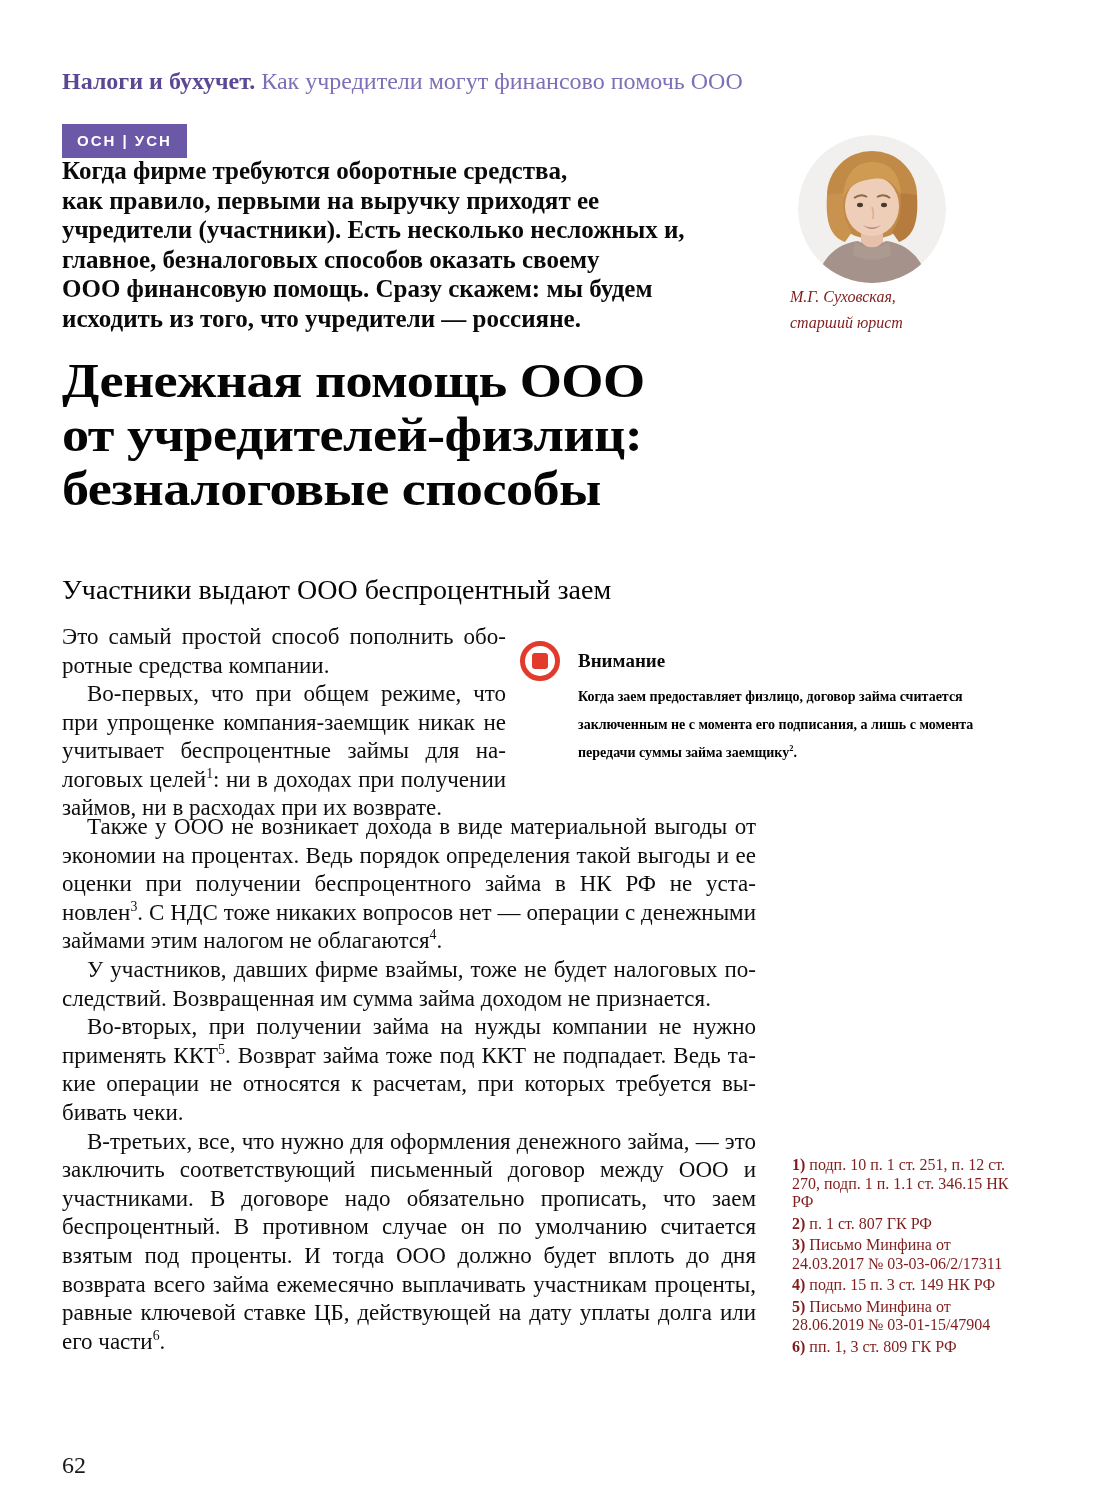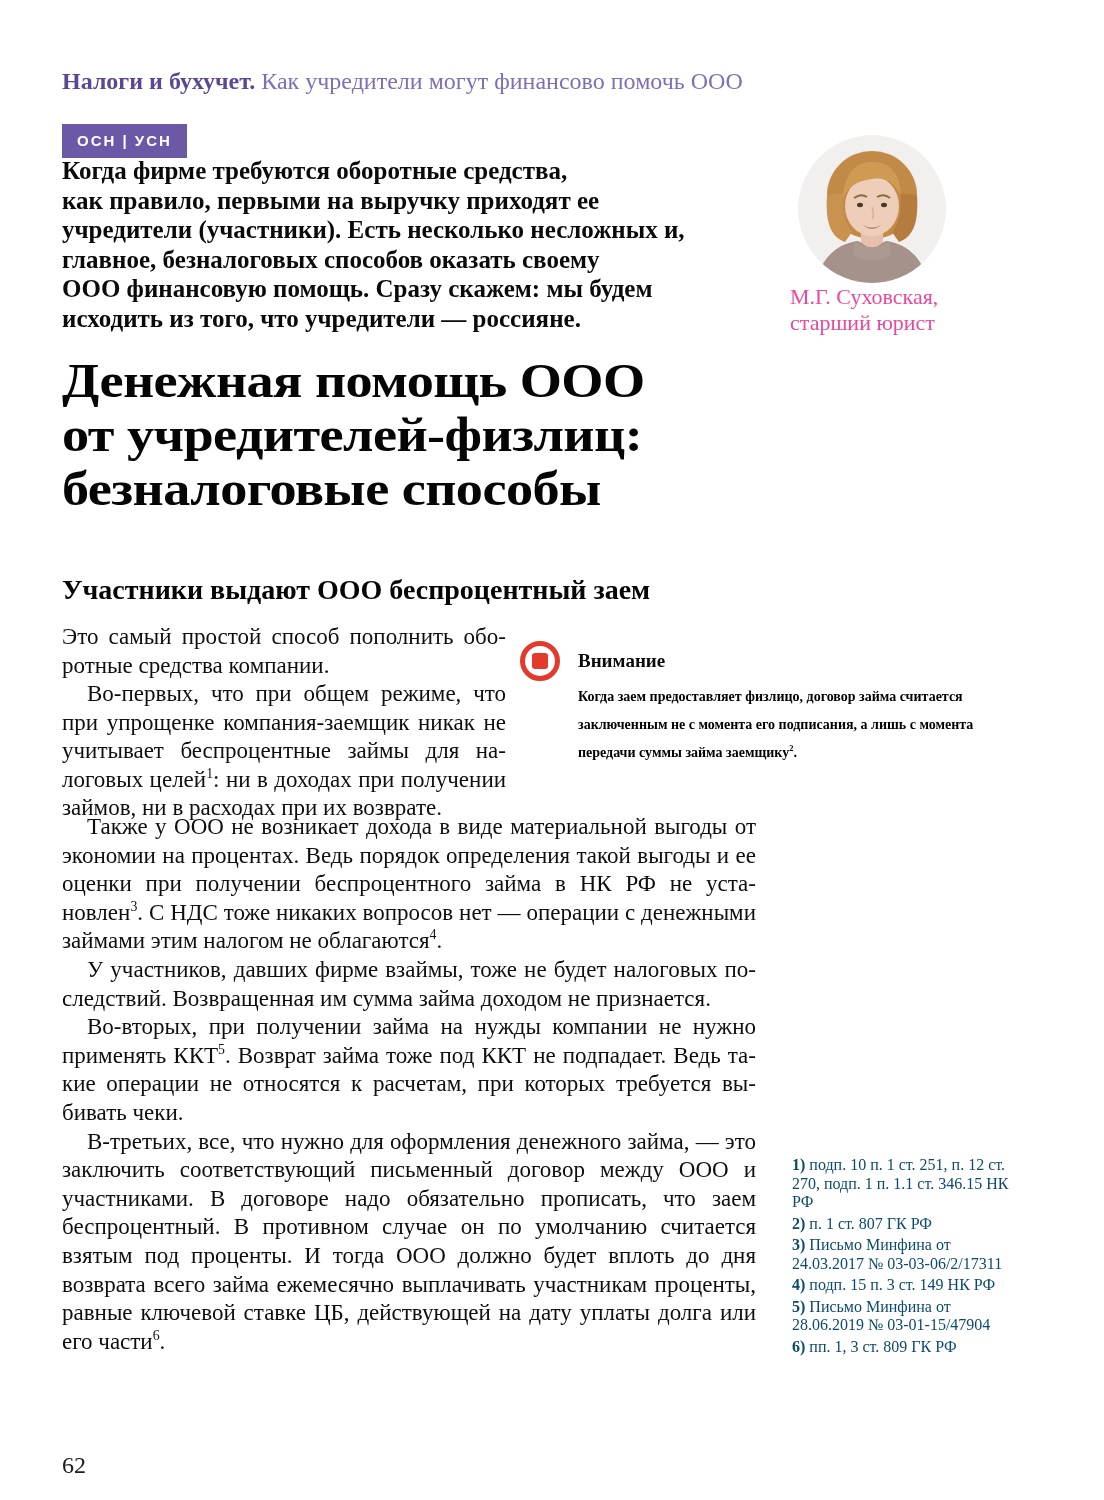--- a/index.html
+++ b/index.html
@@ -25,35 +25,35 @@
   
   .intro{
     position:absolute;left:62px;top:156px;width:690px;
     font-size:25px;font-weight:bold;line-height:29.5px;color:#0a0a0a;
     white-space:pre-line;
   }
 
   
   .portrait{position:absolute;left:798px;top:135px;width:148px;height:148px;}
   .caption{
-    position:absolute;left:790px;top:284px;
-    font-size:22px;line-height:26px;color:#ec4899;white-space:pre-line;
+    position:absolute;left:790px;top:284px;font-style:italic;
+    font-size:16px;line-height:26px;color:#7f1d1d;white-space:pre-line;
   }
 
   
   .title{
     position:absolute;left:62px;top:354px;
     font-size:48px;line-height:54px;font-weight:bold;color:#050505;
     white-space:pre-line;transform:scaleX(1.13);transform-origin:left top;
     letter-spacing:-0.5px;
   }
 
   .section-heading{
     position:absolute;left:62px;top:574px;
-    font-size:28px;font-weight:bold;color:#050505;white-space:nowrap;
+    font-size:28px;font-weight:normal;color:#050505;white-space:nowrap;
   }
 
   
   .bodytext p{margin:0;}
   .bodytext p.indent{text-indent:25px;}
   .col-left{
     position:absolute;left:62px;top:623px;width:444px;
     font-size:23px;line-height:28.5px;text-align:justify;color:#0f0e0e;
   }
   .full{
@@ -74,21 +74,21 @@
   .callout{position:absolute;left:578px;top:650px;width:436px;}
   .callout h3{margin:0 0 11px;font-size:19px;font-weight:bold;color:#0a0a0a;}
   .callout .callout-body p{
     margin:0;font-size:14px;font-weight:bold;line-height:28px;color:#000000;
     text-align:left;
   }
 
   
   .footnotes{
     position:absolute;left:792px;top:1156px;width:228px;
-    font-size:16px;line-height:18.5px;color:#0c4a6e;
+    font-size:16px;line-height:18.5px;color:#7f1d1d;
   }
   .footnote{margin-bottom:3px;}
   .footnote b{font-weight:bold;}
 
   .page-number{position:absolute;left:62px;top:1436px;font-size:24px;color:#1a1a1a;margin-top:16px;}
 </style>
 </head>
 <body>
 
 <div class="page">

